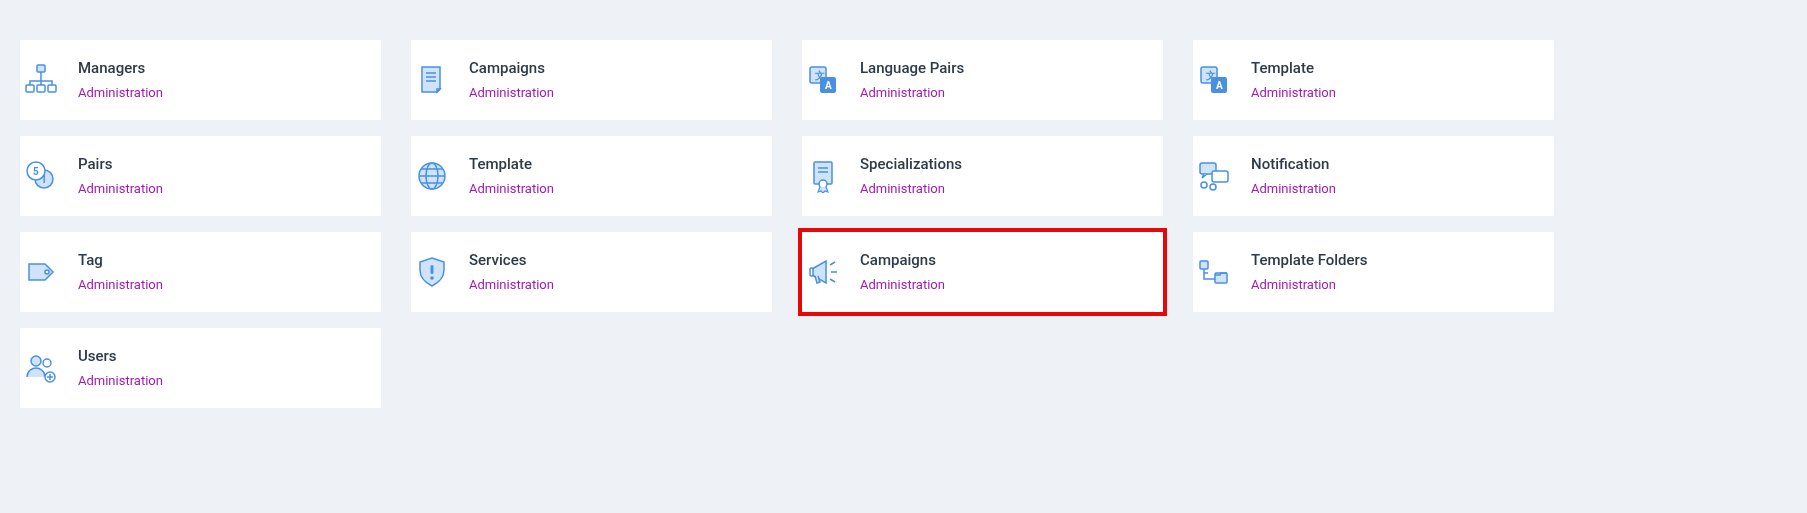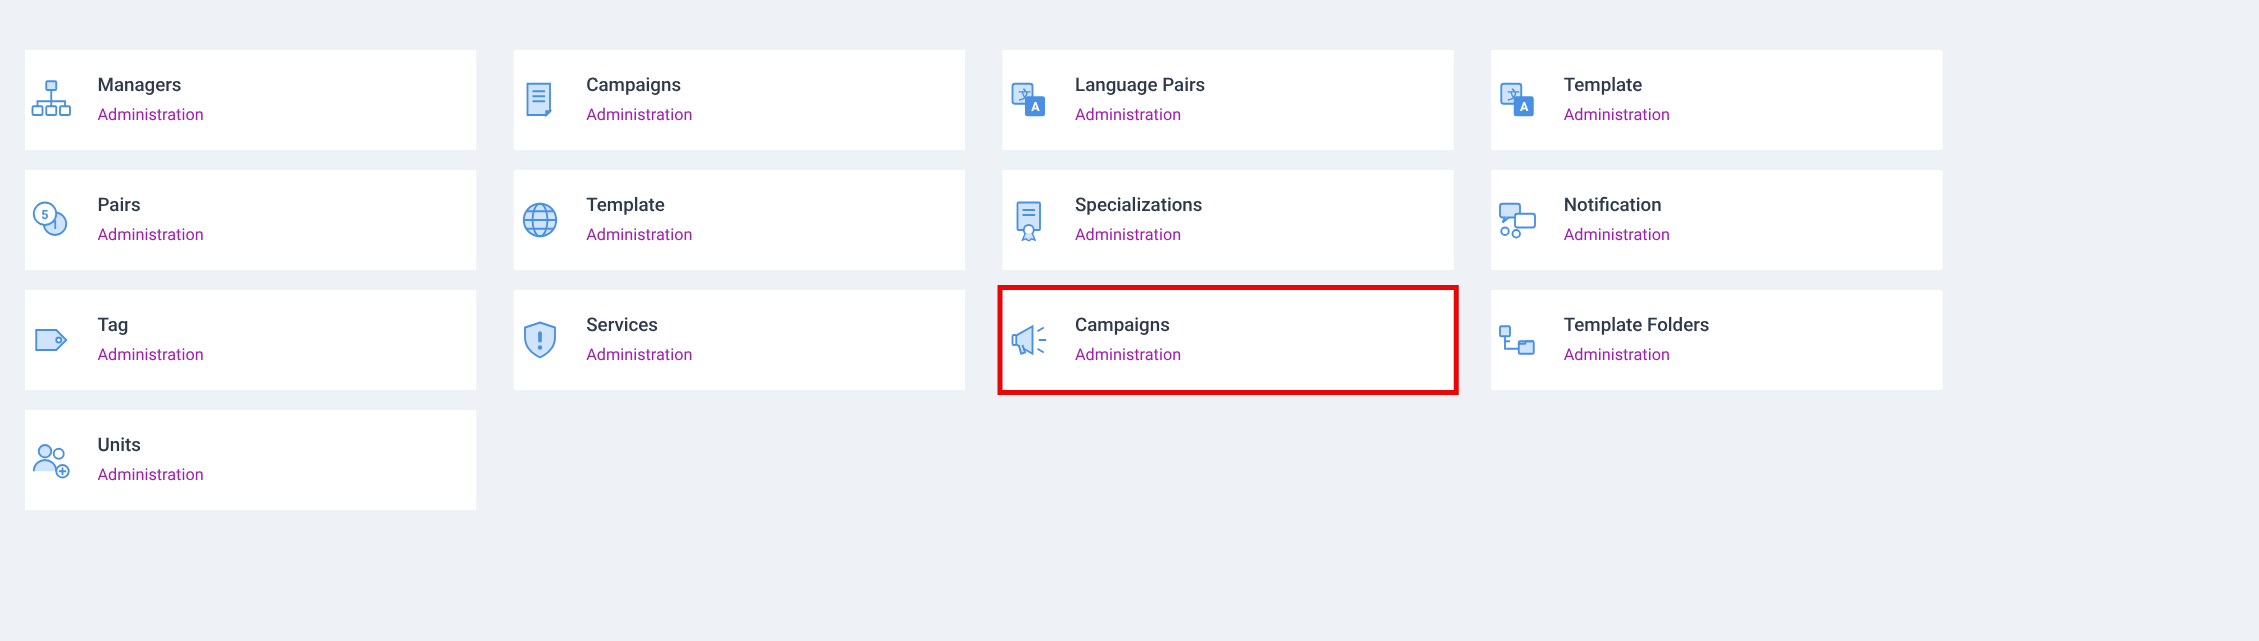--- a/index.html
+++ b/index.html
@@ -266,20 +266,20 @@
         <span class="card-sub">Administration</span>
       </span>
     </div>
     <div class="card">
       <span class="card-icon">
         <svg viewBox="0 0 34 34">
           <use href="#users-icon"></use>
         </svg>
       </span>
       <span class="card-text">
-        <span class="card-title">Units</span>
+        <span class="card-title">Users</span>
         <span class="card-sub">Administration</span>
       </span>
     </div>
     <div class="card empty"></div>
     <div class="card empty"></div>
     <div class="card empty"></div>
   </div>
 
 </body></html>

